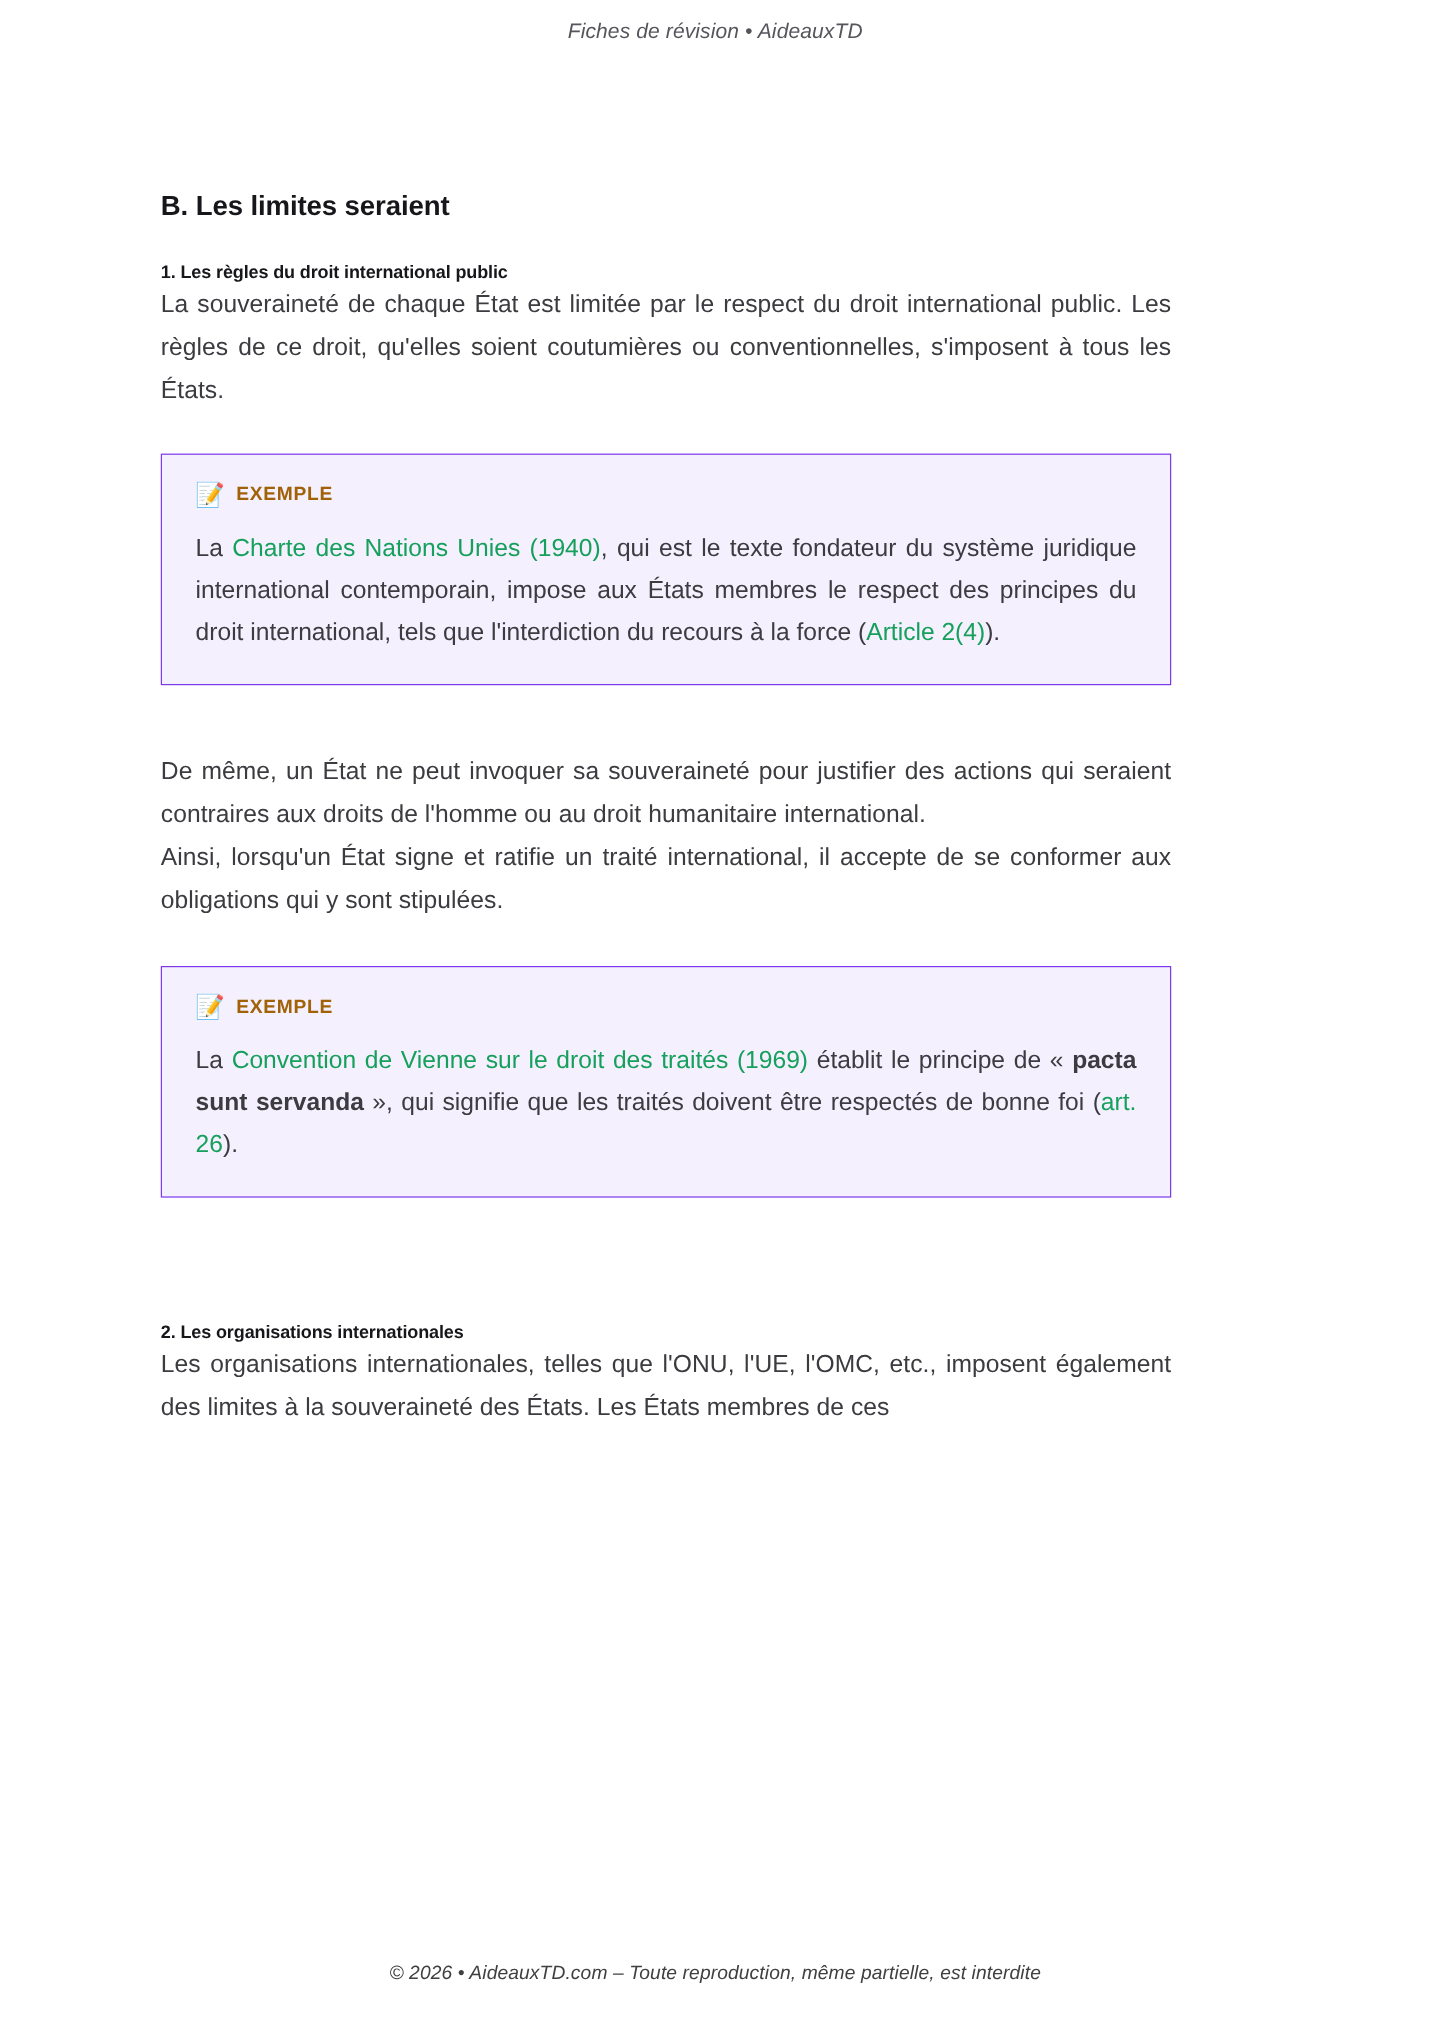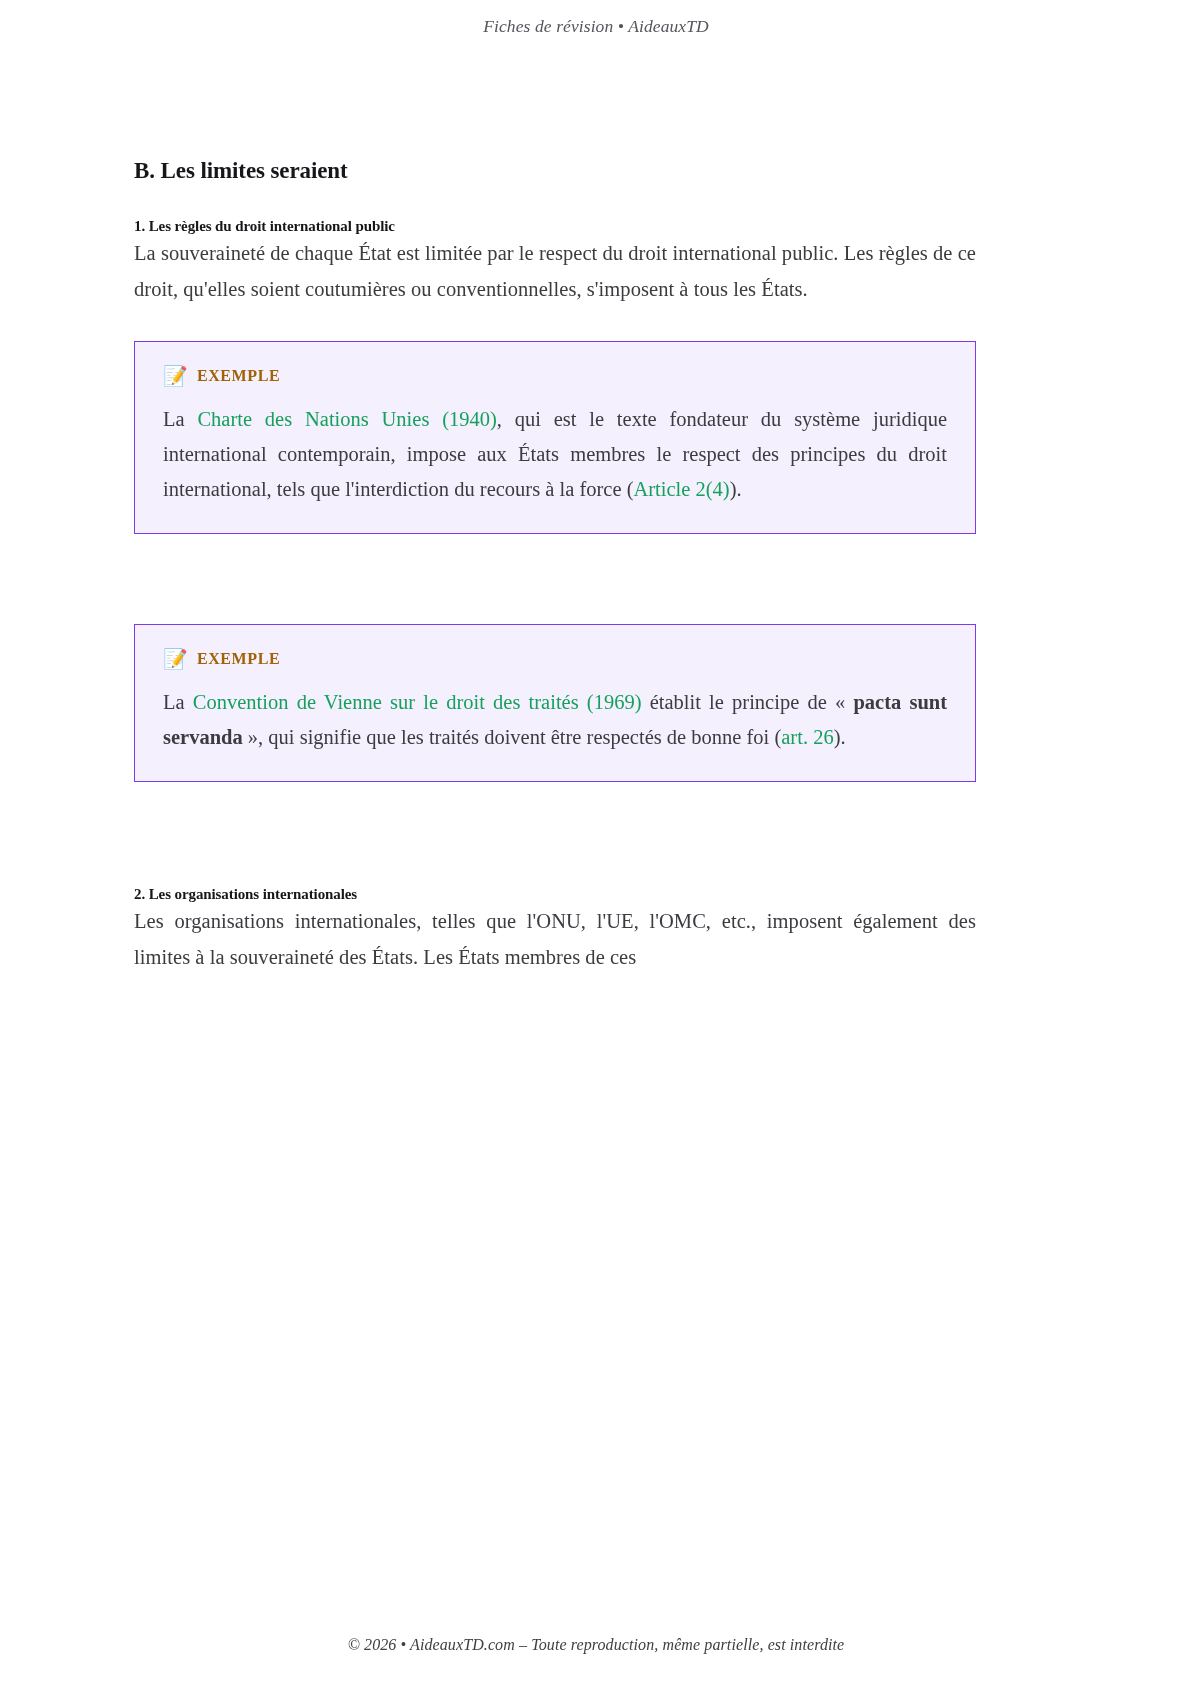--- a/index.html
+++ b/index.html
@@ -12,21 +12,20 @@
     color: #3b3b40;
     position: relative;
     overflow: hidden;
   }
 
   .page {
     width: 1192px;
     height: 1684px;
     position: relative;
     padding: 0;
-    font-family: Liberation Serif, serif;
   }
 
   
   .running-header {
     position: absolute;
     top: 16px;
     left: 0;
     width: 1192px;
     text-align: center;
     font-style: italic;
@@ -143,21 +142,23 @@
     <div class="example-box">
       <div class="example-head">
         <span class="example-icon">📝</span>
         <span class="example-label">EXEMPLE</span>
       </div>
       <p class="example-body"><span>La </span><span class="ref">Charte des Nations Unies (1940)</span><span>, qui est le texte fondateur du système juridique international contemporain, impose aux États membres le respect des principes du droit international, tels que l'interdiction du recours à la force (</span><span class="ref">Article 2(4)</span><span>).</span></p>
     </div>
 
     <div class="spacer-lg"></div>
 
+    <p class="body-text">De même, un État ne peut invoquer sa souveraineté pour justifier des actions qui seraient contraires aux droits de l'homme ou au droit humanitaire international.</p>
 
+    <p class="body-text para-block">Ainsi, lorsqu'un État signe et ratifie un traité international, il accepte de se conformer aux obligations qui y sont stipulées.</p>
 
     <div class="example-box second">
       <div class="example-head">
         <span class="example-icon">📝</span>
         <span class="example-label">EXEMPLE</span>
       </div>
       <p class="example-body"><span>La </span><span class="ref">Convention de Vienne sur le droit des traités (1969)</span><span> établit le principe de « </span><span class="bold-inline">pacta sunt servanda</span><span> », qui signifie que les traités doivent être respectés de bonne foi (</span><span class="ref">art. 26</span><span>).</span></p>
     </div>
 
     <div class="spacer-xl"></div>

